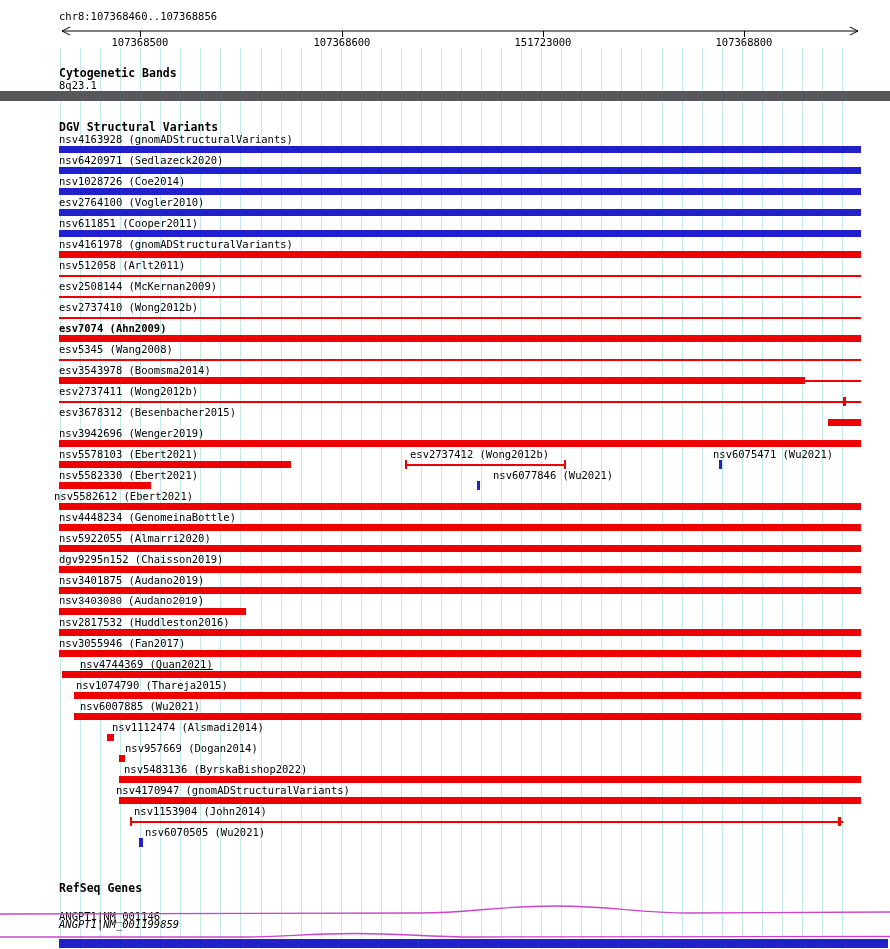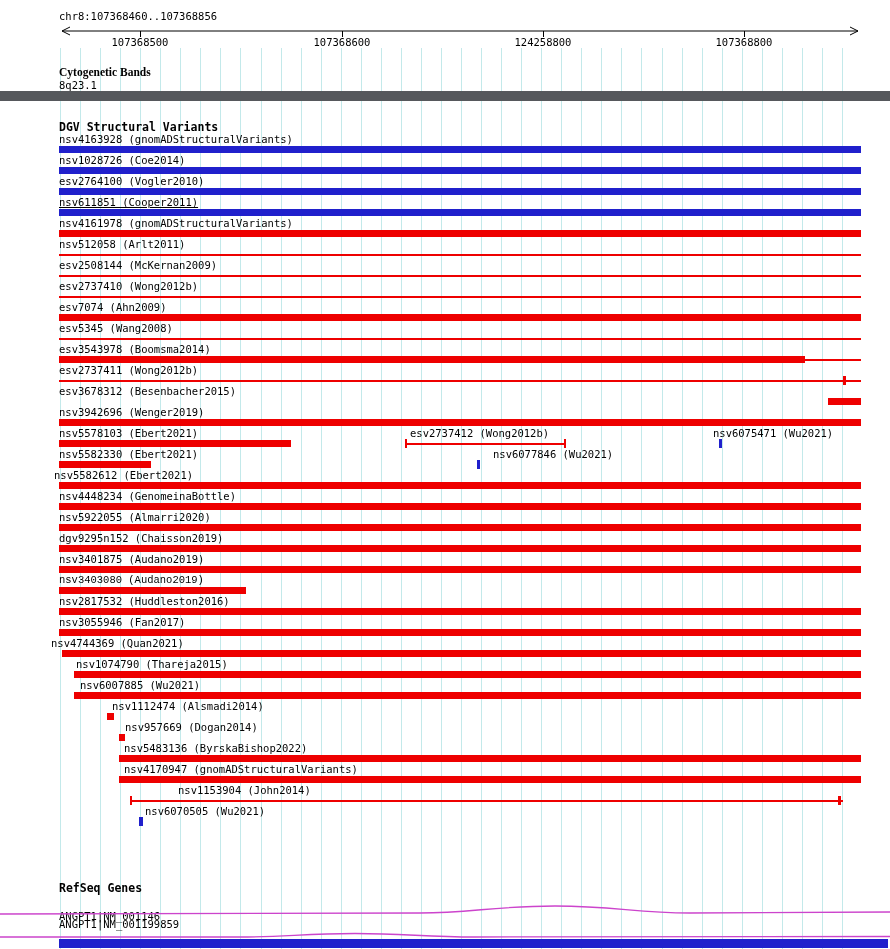--- a/index.html
+++ b/index.html
@@ -11,35 +11,35 @@
   }
   #grid { position: absolute; top: 48px; left: 0; width: 890px; height: 901px; }
   .gridline { position: absolute; top: 0; bottom: 0; width: 1px; }
   #region-title { position: absolute; left: 59px; top: 10px; font-size: 10.5px; }
   #ruler { position: absolute; left: 0; top: 24px; width: 890px; height: 26px; }
   #ruler svg { position: absolute; top: 0; left: 0; }
   .ruler-tick { position: absolute; top: 7px; width: 1px; height: 6px; background: #000; }
   .ruler-tick-label { position: absolute; top: 12px; transform: translateX(-50%); font-size: 10.5px; }
   .heading { position: absolute; left: 59px; font-weight: bold; font-size: 11.5px; }
   .plainlabel { position: absolute; left: 59px; font-size: 10.5px; }
-  #cyto-heading { top: 66px; font-family: Liberation Serif, serif; }
+  #cyto-heading { top: 66px; }
   #cyto-band-label { top: 79px; }
   #cyto-band { position: absolute; left: 0; top: 91px; width: 890px; height: 10px; }
   #dgv-heading { top: 120px; }
   #dgv-rows { position: absolute; left: 0; top: 133px; width: 890px; }
   .variant-row { position: relative; height: 21px; }
   .variant-label { position: absolute; top: 0; font-size: 10.5px; white-space: pre; }
   .seg { position: absolute; }
   .seg-thick { top: 13px; height: 7px; }
   .seg-thin  { top: 16px; height: 2px; }
   .seg-tick  { top: 12px; height: 9px; }
   #refseq-heading { top: 881px; }
   #gene1-label { top: 894px; margin-top: 16px; }
   #gene1-line { position: absolute; left: 0; top: 900px; }
-  #gene2-label { top: 918px; }
+  #gene2-label { top: 918px; font-style: italic; }
   #gene2-line { position: absolute; left: 0; top: 929px; }
   #bottom-bar { position: absolute; left: 59px; top: 939px; width: 829px; height: 9px; }
 </style>
 </head>
 <body>
 
 <div id="app">
 
   <div id="grid">
       <div class="gridline" style="left: 60px; background: rgb(195, 233, 234);"></div>
@@ -91,66 +91,70 @@
       <line x1="62" y1="7" x2="858" y2="7" stroke="#000" stroke-width="1"></line>
       <polyline points="70,3 62,7 70,11" fill="none" stroke="#000" stroke-width="1"></polyline>
       <polyline points="850,3 858,7 850,11" fill="none" stroke="#000" stroke-width="1"></polyline>
     </svg>
     <div id="ruler-ticks">
         <div class="ruler-tick" style="left: 140px;"></div>
         <div class="ruler-tick-label" style="left: 140px;">107368500</div>
         <div class="ruler-tick" style="left: 342px;"></div>
         <div class="ruler-tick-label" style="left: 342px;">107368600</div>
         <div class="ruler-tick" style="left: 543px;"></div>
-        <div class="ruler-tick-label" style="left: 543px;">124258800</div>
+        <div class="ruler-tick-label" style="left: 543px;">151723000</div>
         <div class="ruler-tick" style="left: 744px;"></div>
         <div class="ruler-tick-label" style="left: 744px;">107368800</div>
       </div>
   </div>
 
   <div class="heading" id="cyto-heading">Cytogenetic Bands</div>
   <div class="plainlabel" id="cyto-band-label">8q23.1</div>
   <div id="cyto-band" style="background: rgb(86, 88, 92);"></div>
 
   <div class="heading" id="dgv-heading">DGV Structural Variants</div>
   <div id="dgv-rows">
       <div class="variant-row">
         <span class="variant-label" style="left: 59px;">nsv4163928 (gnomADStructuralVariants)</span>
         <div class="seg seg-thick" style="left: 59px; width: 802px; background: rgb(32, 32, 204);"></div>
       </div>
       <div class="variant-row">
+        <span class="variant-label" style="left: 59px;">nsv6420971 (Sedlazeck2020)</span>
+        <div class="seg seg-thick" style="left: 59px; width: 802px; background: rgb(32, 32, 204);"></div>
+      </div>
+      <div class="variant-row">
         <span class="variant-label" style="left: 59px;">nsv1028726 (Coe2014)</span>
         <div class="seg seg-thick" style="left: 59px; width: 802px; background: rgb(32, 32, 204);"></div>
       </div>
       <div class="variant-row">
         <span class="variant-label" style="left: 59px;">esv2764100 (Vogler2010)</span>
         <div class="seg seg-thick" style="left: 59px; width: 802px; background: rgb(32, 32, 204);"></div>
       </div>
       <div class="variant-row">
-        <span class="variant-label" style="left: 59px; text-decoration: underline;">nsv611851 (Cooper2011)</span>
+        <span class="variant-label" style="left: 59px;">nsv611851 (Cooper2011)</span>
         <div class="seg seg-thick" style="left: 59px; width: 802px; background: rgb(32, 32, 204);"></div>
       </div>
       <div class="variant-row">
         <span class="variant-label" style="left: 59px;">nsv4161978 (gnomADStructuralVariants)</span>
         <div class="seg seg-thick" style="left: 59px; width: 802px; background: rgb(238, 0, 0);"></div>
       </div>
       <div class="variant-row">
         <span class="variant-label" style="left: 59px;">nsv512058 (Arlt2011)</span>
         <div class="seg seg-thin" style="left: 59px; width: 802px; background: rgb(238, 0, 0);"></div>
       </div>
       <div class="variant-row">
         <span class="variant-label" style="left: 59px;">esv2508144 (McKernan2009)</span>
         <div class="seg seg-thin" style="left: 59px; width: 802px; background: rgb(238, 0, 0);"></div>
       </div>
       <div class="variant-row">
         <span class="variant-label" style="left: 59px;">esv2737410 (Wong2012b)</span>
         <div class="seg seg-thin" style="left: 59px; width: 802px; background: rgb(238, 0, 0);"></div>
       </div>
       <div class="variant-row">
-        <span class="variant-label" style="left: 59px;">esv7074 (Ahn2009)</span>
+        <span class="variant-label" style="left: 59px; font-weight: bold;">esv7074 (Ahn2009)</span>
         <div class="seg seg-thick" style="left: 59px; width: 802px; background: rgb(238, 0, 0);"></div>
       </div>
       <div class="variant-row">
         <span class="variant-label" style="left: 59px;">esv5345 (Wang2008)</span>
         <div class="seg seg-thin" style="left: 59px; width: 802px; background: rgb(238, 0, 0);"></div>
       </div>
       <div class="variant-row">
         <span class="variant-label" style="left: 59px;">esv3543978 (Boomsma2014)</span>
         <div class="seg seg-thick" style="left: 59px; width: 746px; background: rgb(238, 0, 0);"></div>
         <div class="seg seg-thin" style="left: 805px; width: 56px; background: rgb(238, 0, 0);"></div>
@@ -210,21 +214,21 @@
       </div>
       <div class="variant-row">
         <span class="variant-label" style="left: 59px;">nsv2817532 (Huddleston2016)</span>
         <div class="seg seg-thick" style="left: 59px; width: 802px; background: rgb(238, 0, 0);"></div>
       </div>
       <div class="variant-row">
         <span class="variant-label" style="left: 59px;">nsv3055946 (Fan2017)</span>
         <div class="seg seg-thick" style="left: 59px; width: 802px; background: rgb(238, 0, 0);"></div>
       </div>
       <div class="variant-row">
-        <span class="variant-label" style="left: 51px;">nsv4744369 (Quan2021)</span>
+        <span class="variant-label" style="left: 80px; text-decoration: underline;">nsv4744369 (Quan2021)</span>
         <div class="seg seg-thick" style="left: 62px; width: 799px; background: rgb(238, 0, 0);"></div>
       </div>
       <div class="variant-row">
         <span class="variant-label" style="left: 76px;">nsv1074790 (Thareja2015)</span>
         <div class="seg seg-thick" style="left: 74px; width: 787px; background: rgb(238, 0, 0);"></div>
       </div>
       <div class="variant-row">
         <span class="variant-label" style="left: 80px;">nsv6007885 (Wu2021)</span>
         <div class="seg seg-thick" style="left: 74px; width: 787px; background: rgb(238, 0, 0);"></div>
       </div>
@@ -234,25 +238,25 @@
       </div>
       <div class="variant-row">
         <span class="variant-label" style="left: 125px;">nsv957669 (Dogan2014)</span>
         <div class="seg seg-thick" style="left: 119px; width: 6px; background: rgb(238, 0, 0);"></div>
       </div>
       <div class="variant-row">
         <span class="variant-label" style="left: 124px;">nsv5483136 (ByrskaBishop2022)</span>
         <div class="seg seg-thick" style="left: 119px; width: 742px; background: rgb(238, 0, 0);"></div>
       </div>
       <div class="variant-row">
-        <span class="variant-label" style="left: 124px;">nsv4170947 (gnomADStructuralVariants)</span>
+        <span class="variant-label" style="left: 116px;">nsv4170947 (gnomADStructuralVariants)</span>
         <div class="seg seg-thick" style="left: 119px; width: 742px; background: rgb(238, 0, 0);"></div>
       </div>
       <div class="variant-row">
-        <span class="variant-label" style="left: 134px; margin-left: 44px;">nsv1153904 (John2014)</span>
+        <span class="variant-label" style="left: 134px;">nsv1153904 (John2014)</span>
         <div class="seg seg-tick" style="left: 130px; width: 2px; background: rgb(238, 0, 0);"></div>
         <div class="seg seg-thin" style="left: 130px; width: 713px; background: rgb(238, 0, 0);"></div>
         <div class="seg seg-tick" style="left: 838px; width: 3px; background: rgb(238, 0, 0);"></div>
       </div>
       <div class="variant-row">
         <span class="variant-label" style="left: 145px;">nsv6070505 (Wu2021)</span>
         <div class="seg seg-tick" style="left: 139px; width: 4px; background: rgb(32, 32, 204);"></div>
       </div>
     </div>
 

